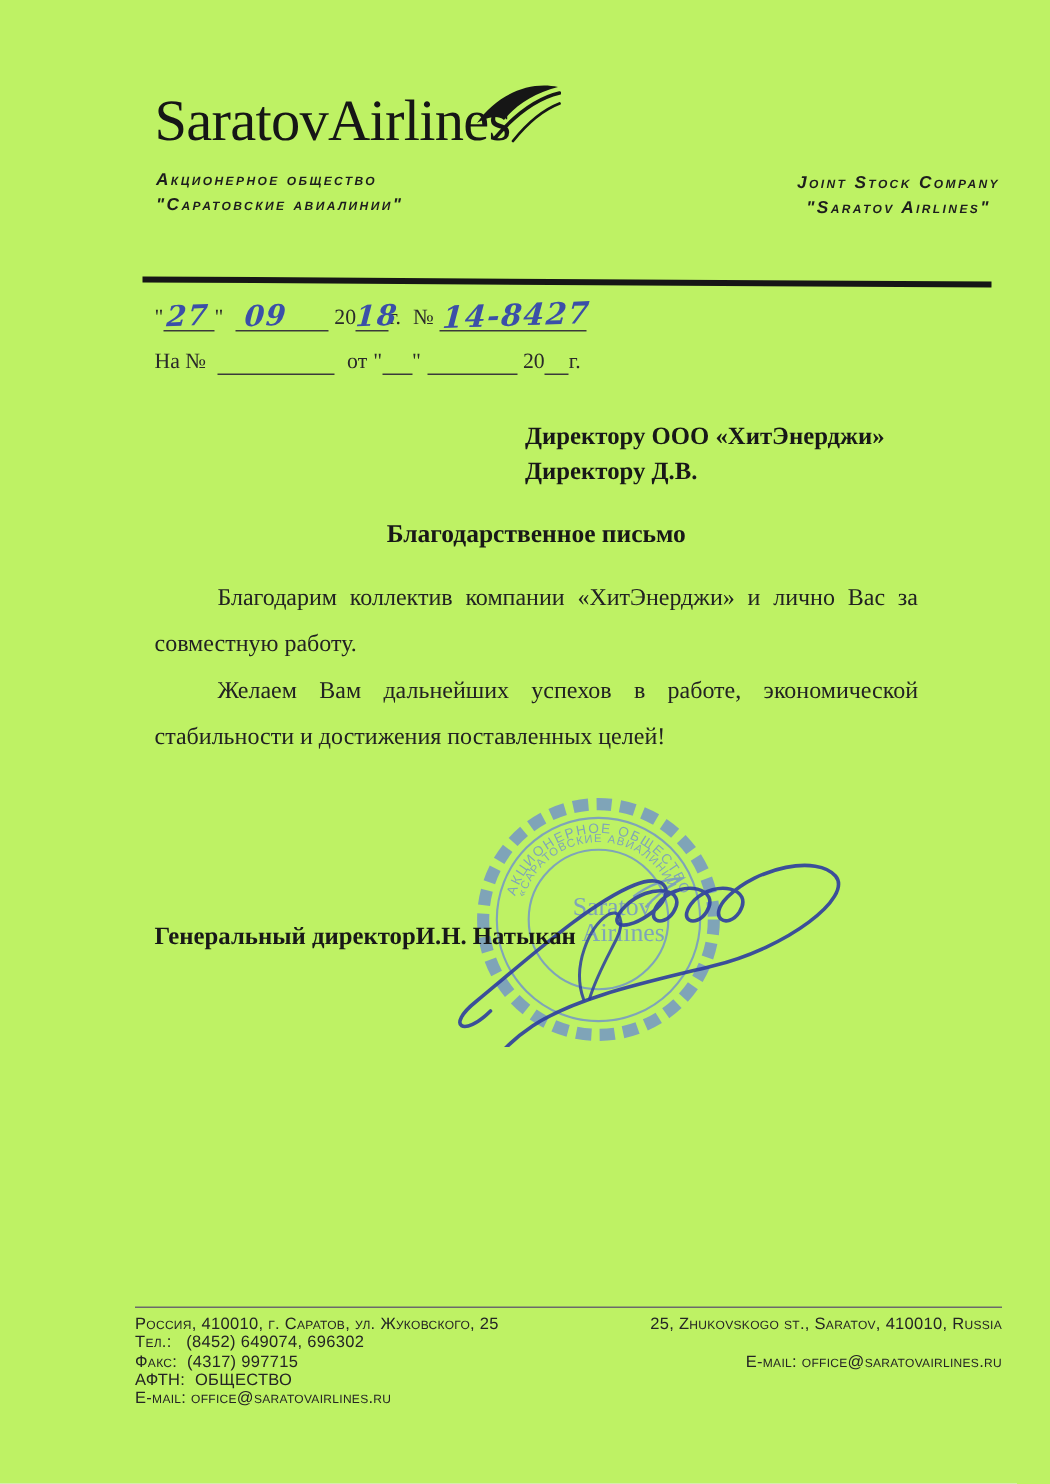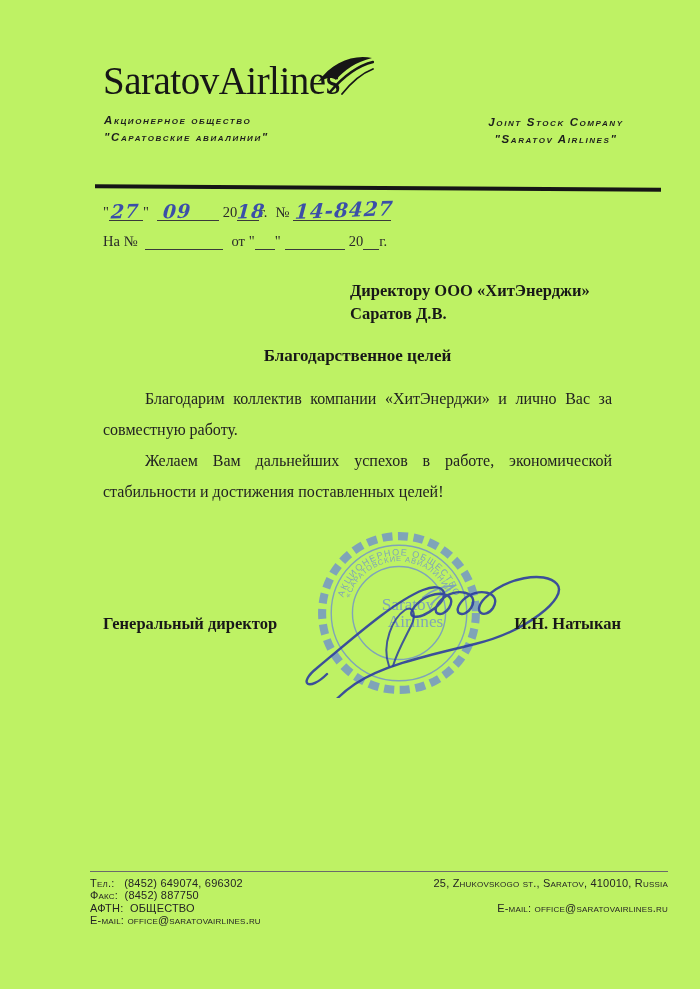--- a/index.html
+++ b/index.html
@@ -10,21 +10,21 @@
   }
   
   .logo-row{position:absolute;left:103px;top:58px;}
   .logo-text{font-family:"Liberation Serif",serif;font-size:39px;letter-spacing:-0.5px;color:#161616;}
   .bird{position:absolute;left:316px;top:52px;width:58px;height:44px;}
   .subhead{
     font-family:"Liberation Sans",sans-serif;font-style:italic;font-weight:bold;
     font-variant:small-caps;font-size:11.5px;letter-spacing:1.6px;color:#1d1d1d;line-height:17px;
   }
   .subhead-ru{position:absolute;left:104px;top:112px;}
-  .subhead-en{position:absolute;left:476px;top:114px;width:160px;text-align:center;}
+  .subhead-en{position:absolute;left:519px;top:114px;width:160px;text-align:center;}
   .rule-thick{position:absolute;left:95px;top:186px;width:566px;height:4px;background:#161616;transform:rotate(0.35deg);}
 
   
   .ref{position:absolute;left:103px;font-size:14.5px;color:#2a2a2a;white-space:nowrap;}
   .ref1{top:204px;}
   .ref2{top:233px;}
   .blank{display:inline-block;border-bottom:1px solid #3a3a3a;height:16px;vertical-align:bottom;position:relative;}
   .hand{
     position:absolute;left:2px;bottom:-2px;
     font-family:"DejaVu Serif",serif;font-style:italic;font-weight:bold;
@@ -35,21 +35,21 @@
 
   
   .addressee{position:absolute;left:350px;top:258px;font-weight:bold;font-size:16.5px;line-height:23px;color:#181818;margin-top:21px;}
 
   
   .title{position:absolute;left:103px;top:346px;width:509px;text-align:center;font-weight:bold;font-size:17px;color:#181818;}
   .body-text{position:absolute;left:103px;top:383px;width:509px;font-size:16px;line-height:31px;text-align:justify;color:#222;}
   .body-text p{margin:0;text-indent:42px;}
 
   
-  .sig-row{position:absolute;left:103px;top:614px;width:518px;display:flex;justify-content:space-between;
+  .sig-row{position:absolute;left:103px;top:614px;width:518px;display:flex;
            font-weight:bold;font-size:16.5px;color:#181818;}
   .stamp{position:absolute;left:313px;top:527px;width:172px;height:172px;opacity:0.78;}
   .autograph{position:absolute;left:293px;top:548px;width:290px;height:150px;}
 
   
   .rule-thin{position:absolute;left:90px;top:871px;width:578px;height:1px;background:#6a6a6a;}
   .footer{
     position:absolute;top:877px;font-family:"Liberation Sans",sans-serif;
     font-variant:small-caps;font-size:11px;line-height:12.3px;color:#242424;letter-spacing:0.2px;
   }
@@ -83,24 +83,24 @@
   <div class="ref ref1">
     <span>"</span><span class="blank" style="width:34px"><span class="hand">27</span></span><span>"</span><span class="gap8"></span><span class="blank" style="width:62px"><span class="hand" style="left:6px">09</span></span><span class="gap4"></span><span>20</span><span class="blank" style="width:22px"><span class="hand" style="left:0">18</span></span><span>г.</span><span class="gap8"></span><span>№</span><span class="gap4"></span><span class="blank" style="width:98px"><span class="hand" style="font-size:20px">14-8427</span></span>
   </div>
 
   <div class="ref ref2">
     <span>На  №</span><span class="gap8"></span><span class="blank" style="width:78px"></span><span class="gap8"></span><span>от</span><span class="gap4"></span><span>"</span><span class="blank" style="width:20px"></span><span>"</span><span class="gap4"></span><span class="blank" style="width:60px"></span><span class="gap4"></span><span>20</span><span class="blank" style="width:16px"></span><span>г.</span>
   </div>
 
   <div class="addressee">
     <div>Директору ООО «ХитЭнерджи»</div>
-    <div>Саратов Д.В.</div>
+    <div>Директору Д.В.</div>
   </div>
 
-  <div class="title">Благодарственное целей</div>
+  <div class="title">Благодарственное письмо</div>
   <div class="body-text">
     <p>Благодарим коллектив компании «ХитЭнерджи» и лично Вас за совместную работу.</p>
     <p>Желаем Вам дальнейших успехов в работе, экономической стабильности и достижения поставленных целей!</p>
   </div>
 
   <svg class="stamp" viewBox="0 0 170 170">
     <g stroke="#6e8fd0" fill="none">
       <circle cx="85" cy="85" r="76" stroke-width="8" stroke-dasharray="10 5.5"></circle>
       <circle cx="85" cy="85" r="67" stroke-width="1.4"></circle>
       <circle cx="85" cy="85" r="46" stroke-width="1.4"></circle>
@@ -125,22 +125,23 @@
     <path d="M96 118 C88 96 100 70 112 62 C120 57 124 66 118 78 C112 90 104 104 100 118" fill="none" stroke="#2c3d9e" stroke-width="2" stroke-linecap="round" opacity="0.85"></path>
   </svg>
 
   <div class="sig-row">
     <span>Генеральный директор</span>
     <span>И.Н. Натыкан</span>
   </div>
 
   <div class="rule-thin"></div>
   <div class="footer footer-left">
+    <div>Россия, 410010, г. Саратов, ул. Жуковского, 25</div>
     <div>Тел.:   (8452) 649074, 696302</div>
-    <div>Факс:  (8452) 887750</div>
+    <div>Факс:  (4317) 997715</div>
     <div>АФТН:  ОБЩЕСТВО</div>
     <div>E-mail: office@saratovairlines.ru</div>
   </div>
   <div class="footer footer-right">
     <div>25, Zhukovskogo st., Saratov, 410010, Russia</div>
     <div></div>
     <div>E-mail: office@saratovairlines.ru</div>
   </div>
 
 </div>

